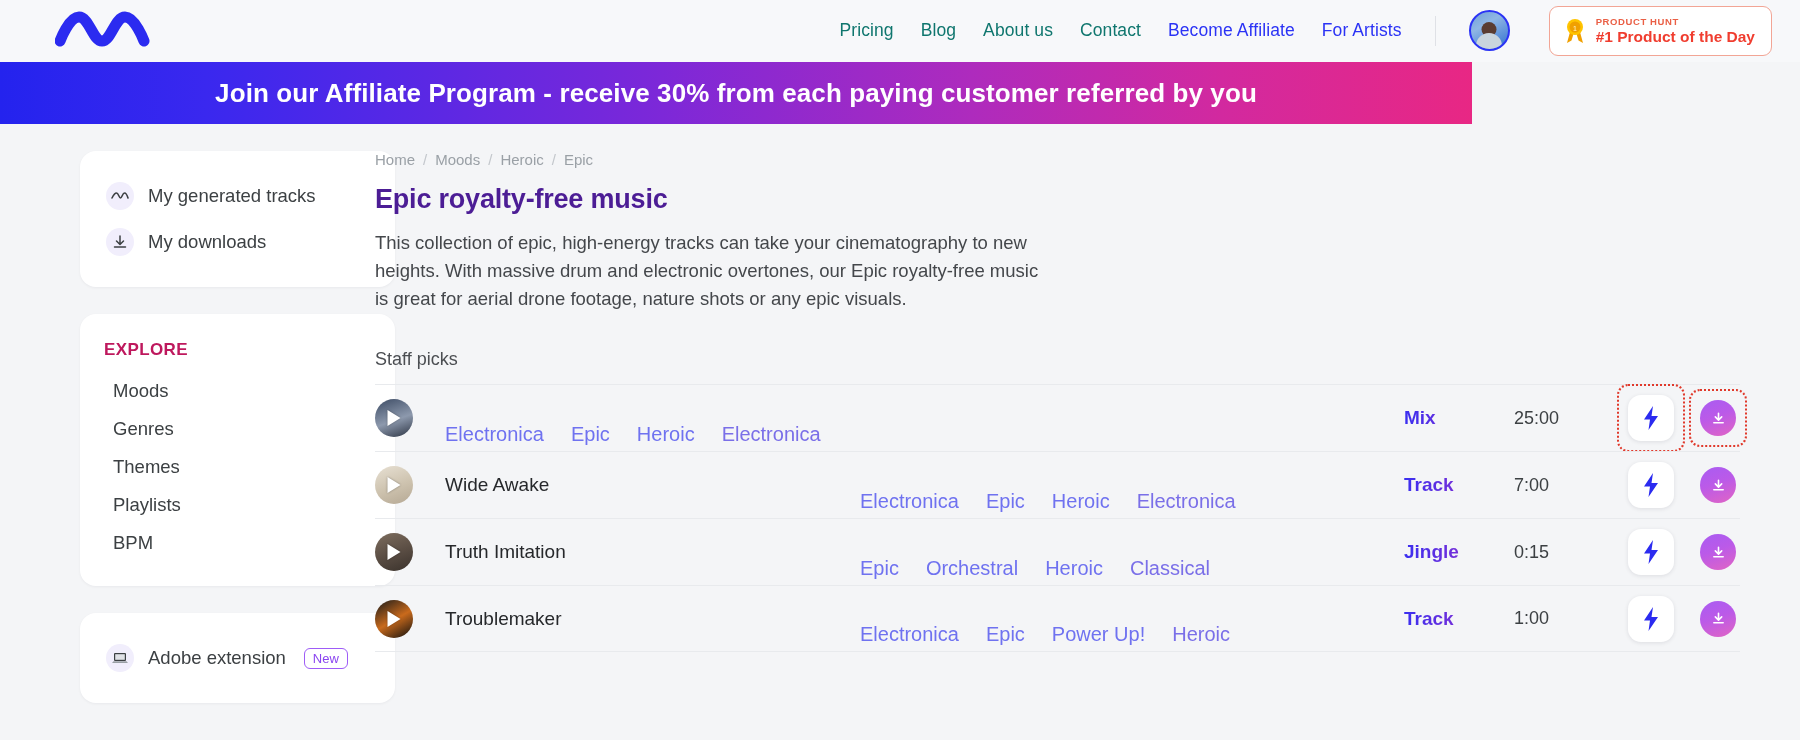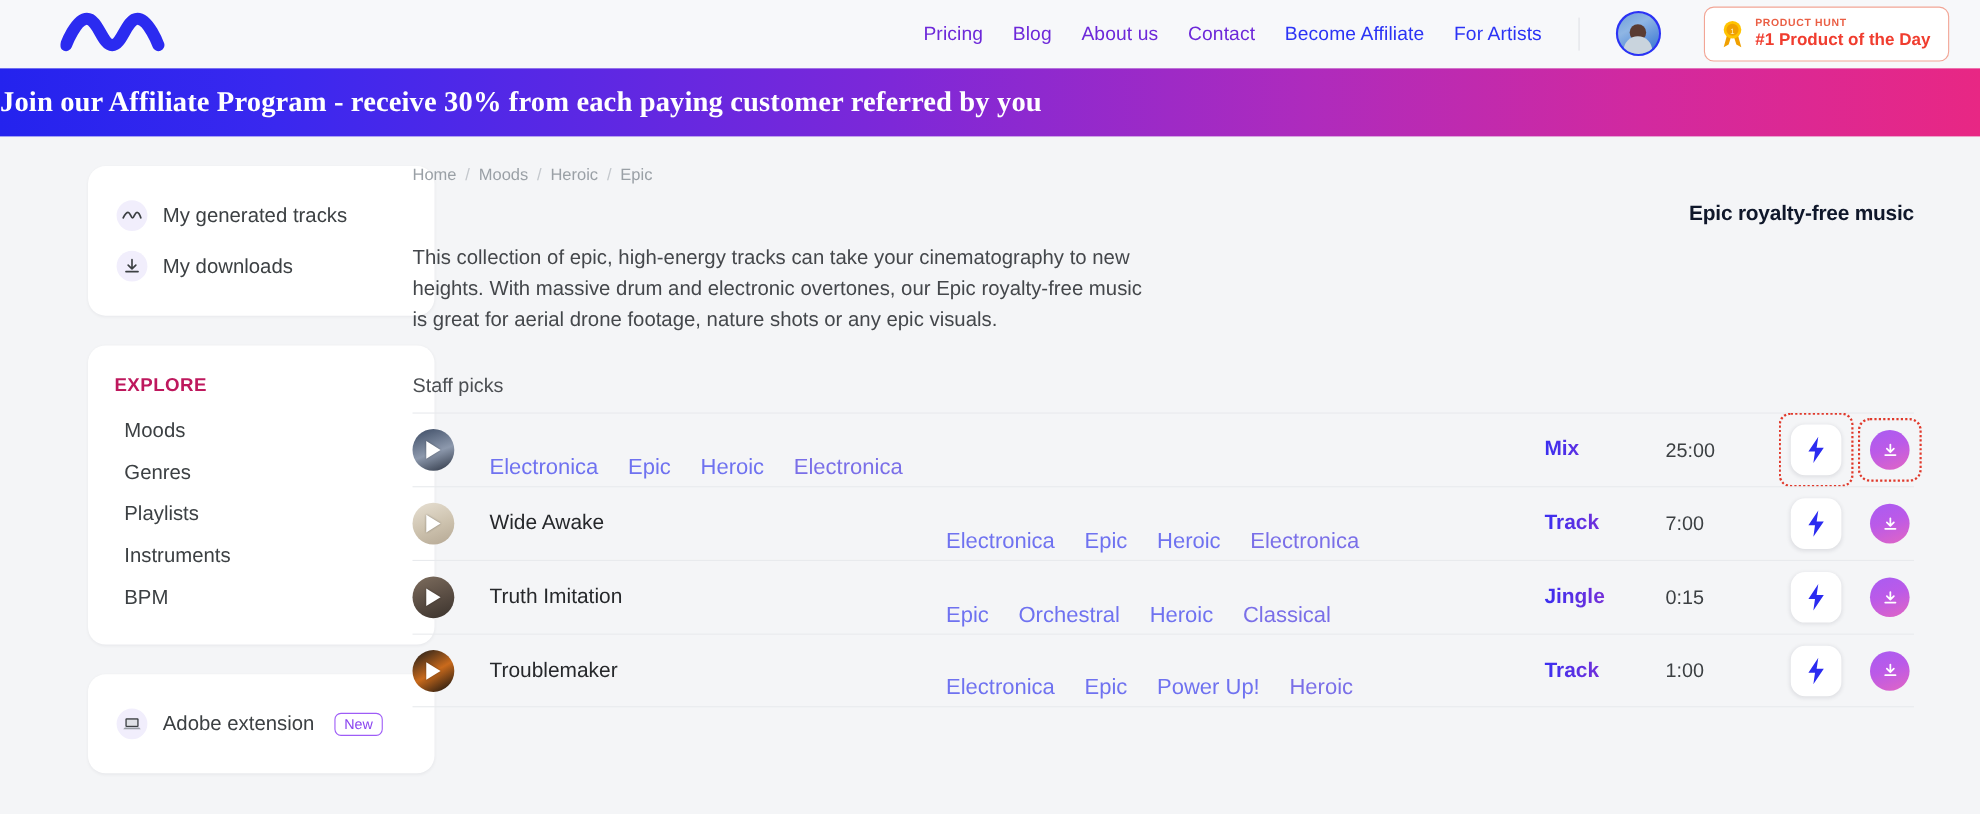--- a/index.html
+++ b/index.html
@@ -14,21 +14,21 @@
   .header {
     height: 62px; width: 1800px;
     background: #f7f8fa;
     display: flex; align-items: center;
     padding: 0 28px 0 55px;
     position: relative;
   }
   .logo { width: 100px; height: 44px; display:flex; align-items:center; }
   .nav { margin-left: auto; display: flex; align-items: center; gap: 27px; }
   .nav-link {
-    font-size: 17.5px; color: #6d28d9; text-decoration: none;
+    font-size: 17.5px; color: #0f766e; text-decoration: none;
     white-space: nowrap; letter-spacing: .1px;
   }
   .nav-link.accent { color: #2b33f5; }
   .nav-sep { width:1px; height:30px; background:#dfe1e6; margin:0 6px; }
   .avatar {
     width: 41px; height: 41px; border-radius: 50%;
     border: 2px solid #2b33f5;
     background: linear-gradient(150deg,#6f9fd8 0%,#8fb6e4 35%,#2f6fd0 100%);
     overflow:hidden; position:relative; flex:none;
   }
@@ -53,23 +53,23 @@
     font-size:9.5px; font-weight:bold; color:#ea5f45;
     letter-spacing:.6px; line-height:1.2;
   }
   .ph-main {
     font-size:15.5px; font-weight:bold; color:#f03d2f;
     line-height:1.25; white-space:nowrap;
   }
 
   
   .banner {
-    height: 62px; width: 1800px;
+    height: 62px; width: 1472px;
     background: linear-gradient(90deg,#2423ee 0%,#3a28ef 14%,#7d28d8 45%,#ae2bbd 66%,#d2299f 83%,#e82784 100%);
-    display:flex; align-items:center; font-family:Liberation Serif, serif;
+    display:flex; align-items:center; justify-content:center;
   }
   .banner-text {
     color:#fff; font-size:26px; font-weight:600; letter-spacing:.1px;
   }
 
   
   .body-wrap { display:flex; padding: 27px 0 0 0; height: 616px; }
 
   .sidebar { width: 375px; padding-left: 80px; flex:none; }
   .card {
@@ -99,23 +99,22 @@
     border:1px solid #9e5cf7; color:#8b45f0; border-radius:6px;
     font-size:13px; padding:2px 8px; margin-left:4px;
   }
 
   
   .main { flex:1; padding-right: 60px; }
   .crumbs { display:flex; gap:8px; font-size:15px; color:#9aa0a6; padding-bottom: 16px;}
   .crumbs a { color:#9aa0a6; text-decoration:none; }
   .crumb-sep { color:#c3c7cc; }
   .page-title {
-    font-size:19px; font-weight:bold; color:#0f172a; letter-spacing:-.2px;
+    font-size:27px; font-weight:bold; color:#4c1d95; letter-spacing:-.2px;
     padding-bottom: 14px;
-    text-align: right;
   }
   .page-desc {
     font-size:18.5px; line-height:1.52; color:#44474b; max-width:672px;
   }
   .section-label { font-size:18px; color:#4b4e52; padding: 36px 0 14px 0; }
 
   .track-row {
     display:flex; align-items:center;
     height: 67px; border-top:1px solid #e8eaed;
     position:relative;
@@ -215,22 +214,22 @@
           </svg>
         </span>
         <span class="side-label">My downloads</span>
       </div>
     </div>
 
     <div class="card" style="padding-top:24px;padding-bottom:24px;">
       <div class="explore-title">EXPLORE</div>
       <a class="explore-link" href="#">Moods</a>
       <a class="explore-link" href="#">Genres</a>
+      <a class="explore-link" href="#">Themes</a>
       <a class="explore-link" href="#">Playlists</a>
-      <a class="explore-link" href="#">Instruments</a>
       <a class="explore-link" href="#">BPM</a>
     </div>
 
     <div class="card" style="margin-bottom:10px;">
       <div class="side-item">
         <span class="side-ico">
           <svg width="18" height="14" viewBox="0 0 18 14">
             <rect x="3" y="2" width="12" height="8" rx="1" fill="#3c4043"></rect>
             <rect x="4.2" y="3.2" width="9.6" height="5.6" fill="#dfe1e6"></rect>
             <path d="M1 12 H17 L15.5 10.3 H2.5 Z" fill="#9aa0a6"></path>

